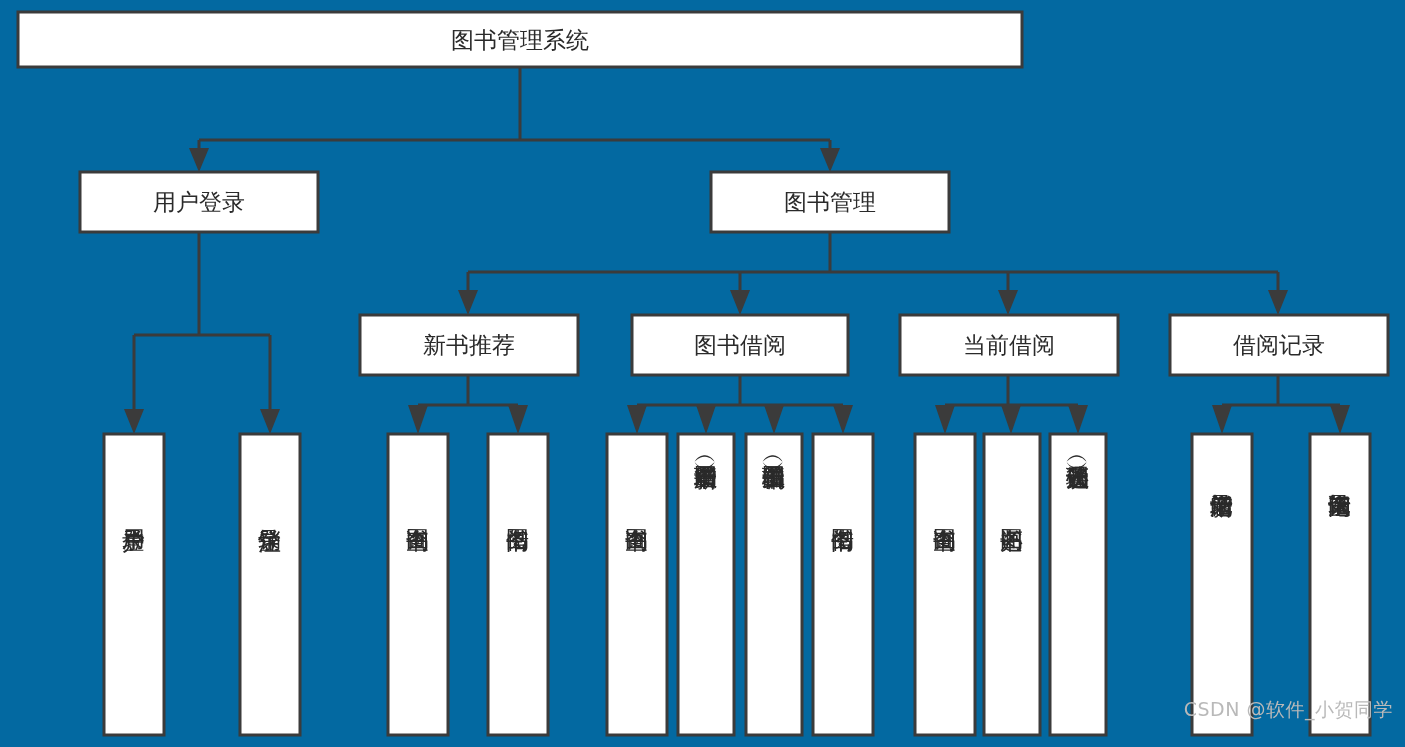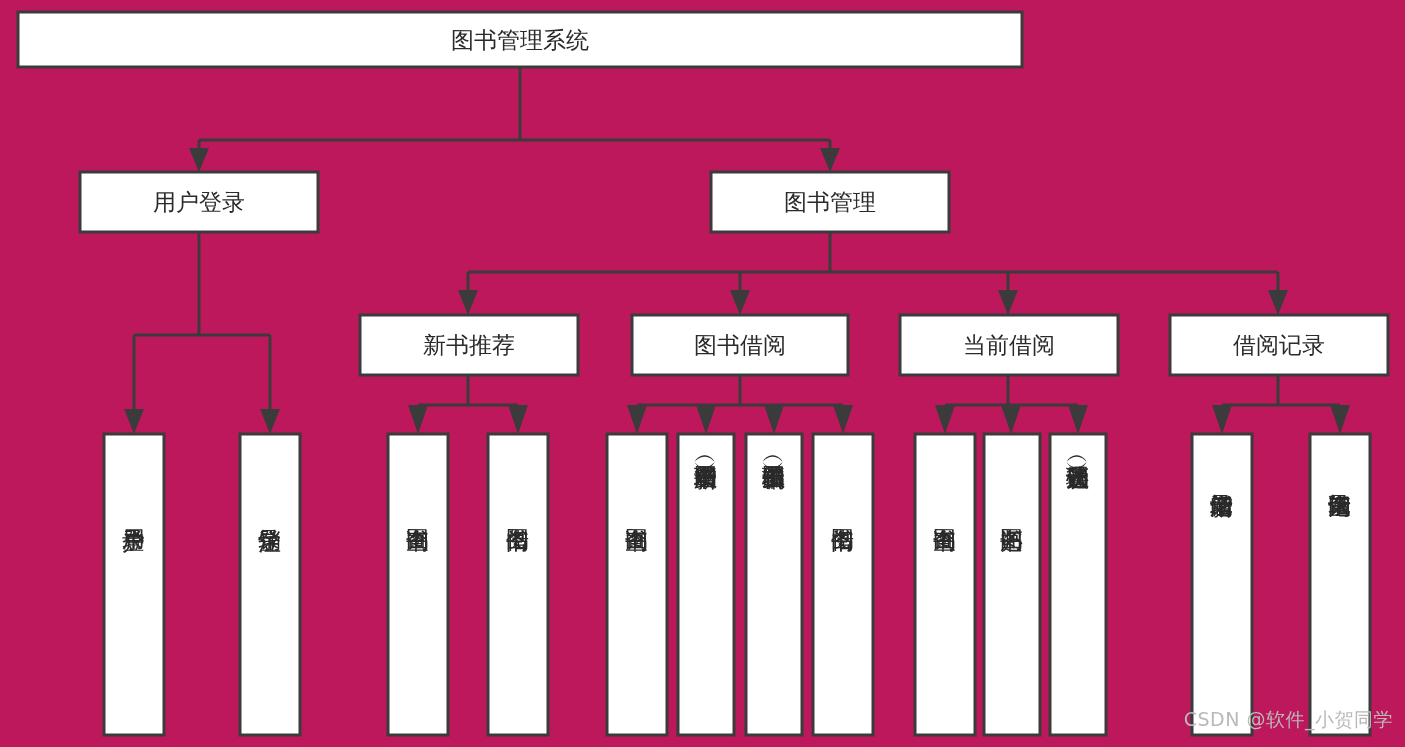--- a/index.html
+++ b/index.html
@@ -7,21 +7,21 @@
     padding: 0;
     background: #ffffff;
   }
   body {
     font-family: "DejaVu Sans", "Liberation Sans", sans-serif;
   }
   #diagram-root {
     position: relative;
     width: 1405px;
     height: 747px;
-    background: #be185d;
+    background: #0369a1;
     overflow: hidden;
   }
   svg#flowchart {
     position: absolute;
     top: 0;
     left: 0;
     width: 1405px;
     height: 747px;
     display: block;
   }
@@ -49,21 +49,21 @@
   }
   .node-label-vertical {
     fill: #2a2a2a;
     font-family: "DejaVu Sans", "Liberation Sans", sans-serif;
     font-size: 23px;
     text-anchor: middle;
   }
   .watermark {
     position: absolute;
     right: 12px;
-    bottom: 14px;
+    bottom: 24px;
     font-family: "DejaVu Sans", "Liberation Sans", sans-serif;
     font-size: 19px;
     color: #b9b9b9;
     letter-spacing: 0.5px;
     white-space: nowrap;
     pointer-events: none;
   }
 </style>
 </head>
 <body>

